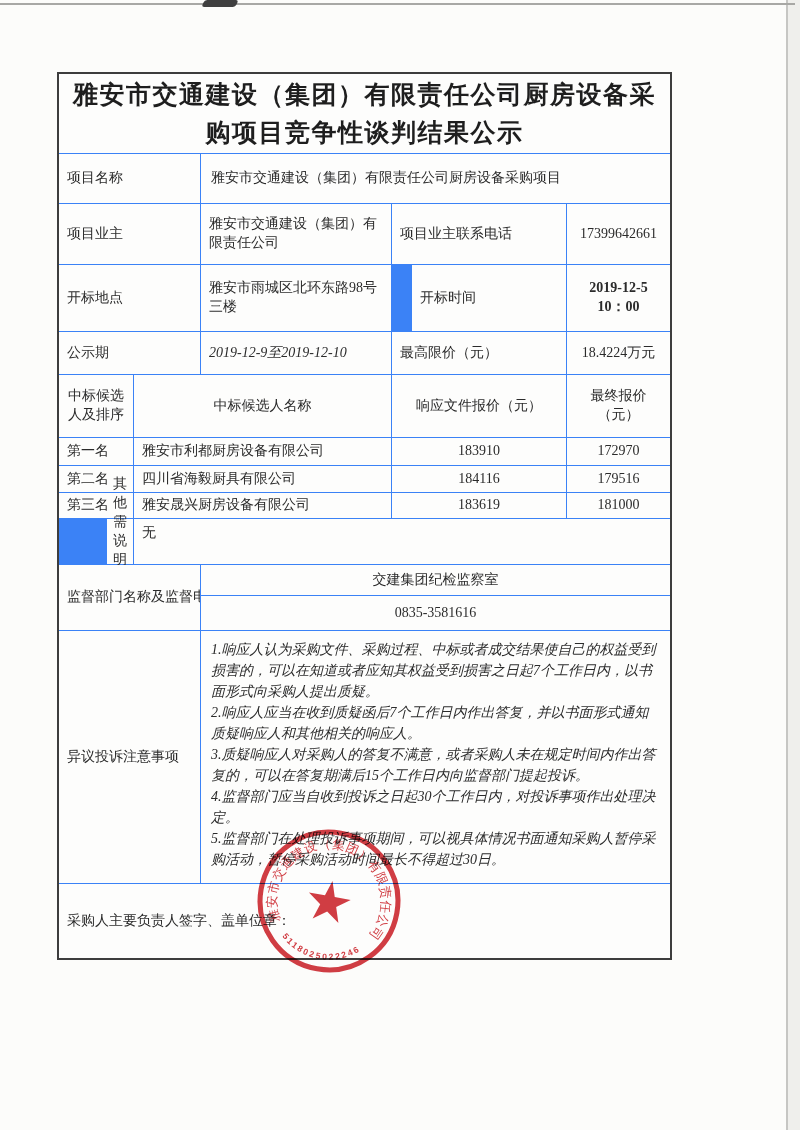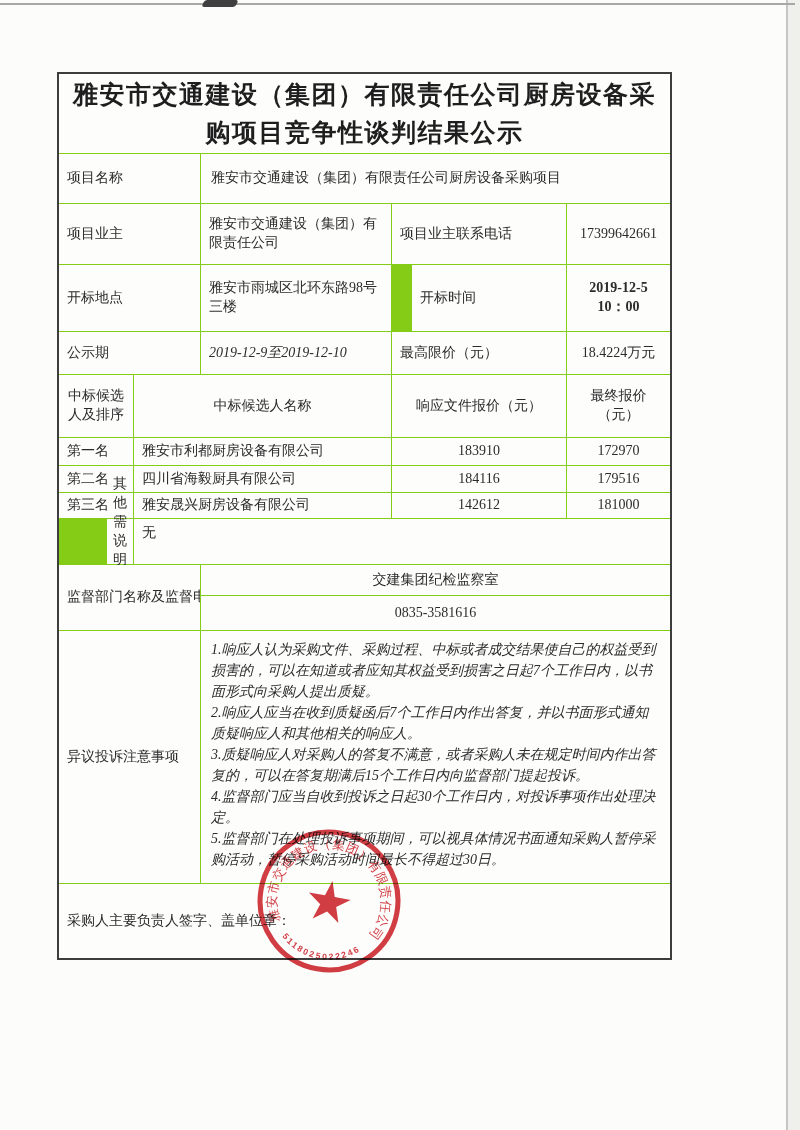--- a/index.html
+++ b/index.html
@@ -14,21 +14,21 @@
   .scan-blob{position:absolute;left:203px;top:0px;width:34px;height:7px;background:#3f3f3f;border-radius:3px;transform:skewX(-25deg);}
   .scan-rightedge{position:absolute;left:786px;top:0;width:2px;height:1130px;background:#c6c6c3;}
   .scan-rightmargin{position:absolute;left:788px;top:0;width:12px;height:1130px;background:#efefec;}
   
   .doc-table{
     position:absolute;left:57px;top:72px;
     display:grid;
     grid-template-columns:74px 66px 190px 174px 103px;
     grid-template-rows:79px 49px 60px 66px 42px 62px 27px 26px 25px 45px 30px 34px 252px 74px;
     gap:1px;
-    background:#84cc16;          
+    background:#3b82f6;          
     border:2px solid #3d3d3d;
   }
   .cell{background:#fdfdfc;display:flex;align-items:center;font-size:14px;line-height:1.35;}
   .l{justify-content:flex-start;text-align:left;padding:2px 6px 2px 8px;}
   .c{justify-content:center;text-align:center;padding:2px 4px;}
   .clip{white-space:nowrap;overflow:hidden;padding-right:0;}
   .pre{white-space:pre-line;font-weight:bold;}
   .title-cell{
     grid-column:1/6;grid-row:1;
     justify-content:center;align-items:center;text-align:center;
@@ -90,21 +90,21 @@
   <div class="cell c" style="grid-column:4/5;grid-row:7;">183910</div>
   <div class="cell c" style="grid-column:5/6;grid-row:7;">172970</div>
 
   <div class="cell l" style="grid-column:1/2;grid-row:8;">第二名</div>
   <div class="cell l" style="grid-column:2/4;grid-row:8;">四川省海毅厨具有限公司</div>
   <div class="cell c" style="grid-column:4/5;grid-row:8;">184116</div>
   <div class="cell c" style="grid-column:5/6;grid-row:8;">179516</div>
 
   <div class="cell l" style="grid-column:1/2;grid-row:9;">第三名</div>
   <div class="cell l" style="grid-column:2/4;grid-row:9;">雅安晟兴厨房设备有限公司</div>
-  <div class="cell c" style="grid-column:4/5;grid-row:9;">142612</div>
+  <div class="cell c" style="grid-column:4/5;grid-row:9;">183619</div>
   <div class="cell c" style="grid-column:5/6;grid-row:9;">181000</div>
 
   <div class="cell c" style="grid-column:1/2;grid-row:10;margin-left:48px;">其他需说明事项</div>
   <div class="cell l" style="grid-column:2/6;grid-row:10;align-items:flex-start;padding-top:5px;">无</div>
 
   <div class="cell l clip" style="grid-column:1/3;grid-row:11/13;">监督部门名称及监督电</div>
   <div class="cell c" style="grid-column:3/6;grid-row:11;">交建集团纪检监察室</div>
   <div class="cell c" style="grid-column:3/6;grid-row:12;">0835-3581616</div>
 
   <div class="cell l" style="grid-column:1/3;grid-row:13;">异议投诉注意事项</div>

